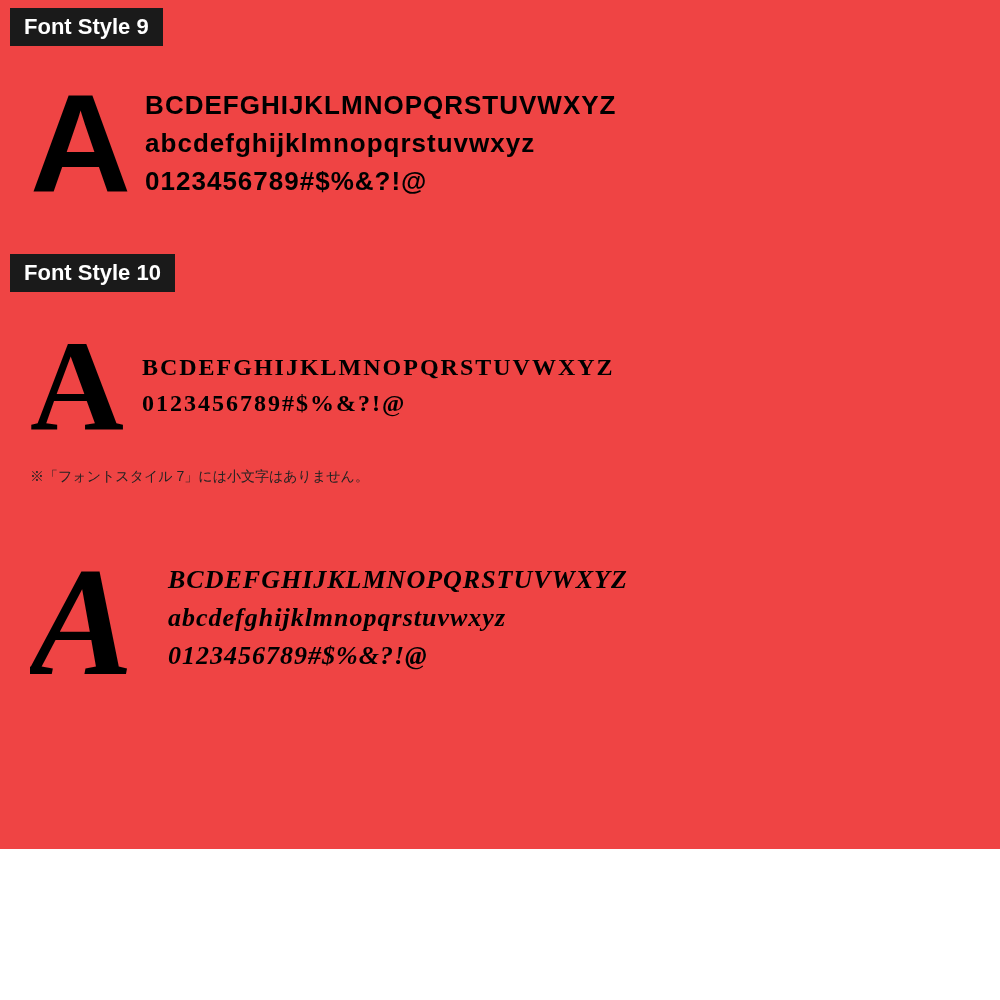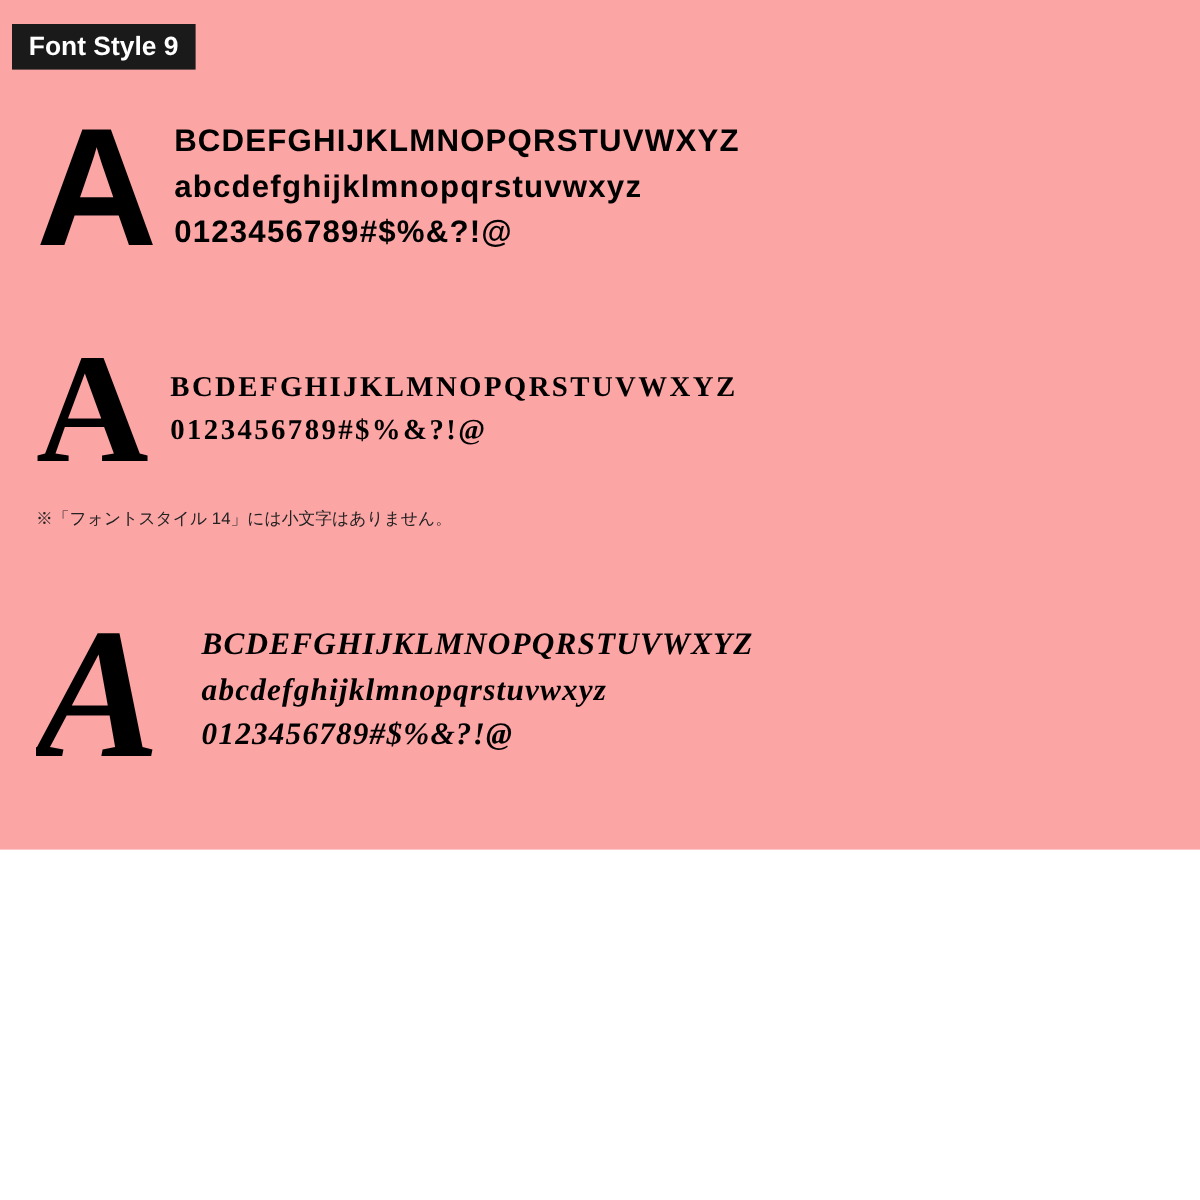--- a/index.html
+++ b/index.html
@@ -11,23 +11,23 @@
     body {
       width: 1000px;
       height: 1000px;
       background: #ffffff;
       font-family: sans-serif;
       overflow: hidden;
     }
 
     .page {
       width: 1000px;
-      height: 708px;
-      background: #fca5a5;
-      padding: 20px 10px;
+      height: 849px;
+      background: #ef4444;
+      padding: 8px 10px;
     }
 
     .font-section {
       margin-bottom: 30px;
     }
 
     .font-label {
       display: inline-block;
       background: #1a1a1a;
       color: #ffffff;
@@ -137,28 +137,29 @@
       <div class="style9-big-letter">A</div>
       <div class="style9-chars">
         <div>BCDEFGHIJKLMNOPQRSTUVWXYZ</div>
         <div>abcdefghijklmnopqrstuvwxyz</div>
         <div>0123456789#$%&amp;?!@</div>
       </div>
     </div>
   </div>
 
   <div class="font-section">
+    <div class="font-label">Font Style 10</div>
     <div class="style10-demo">
       <div class="style10-big-letter" style="font-family: 'Georgia', serif; font-weight: 900; font-size: 130px; line-height:1; color:#000; display:flex; align-items:center; justify-content:center; position:relative;">A</div>
       <div class="style10-chars">
         <div>BCDEFGHIJKLMNOPQRSTUVWXYZ</div>
         <div>0123456789#$%&amp;?!@</div>
       </div>
     </div>
-    <div class="style10-note">※「フォントスタイル 14」には小文字はありません。</div>
+    <div class="style10-note">※「フォントスタイル 7」には小文字はありません。</div>
   </div>
 
   <div class="font-section">
     <div class="style11-demo">
       <div class="style11-big-letter">
         <svg width="120" height="160" viewBox="0 0 120 160">
           <text x="0" y="148" font-family="Georgia, serif" font-size="155" font-weight="900" font-style="italic" fill="#000">A</text>
         </svg>
       </div>
       <div class="style11-chars">

